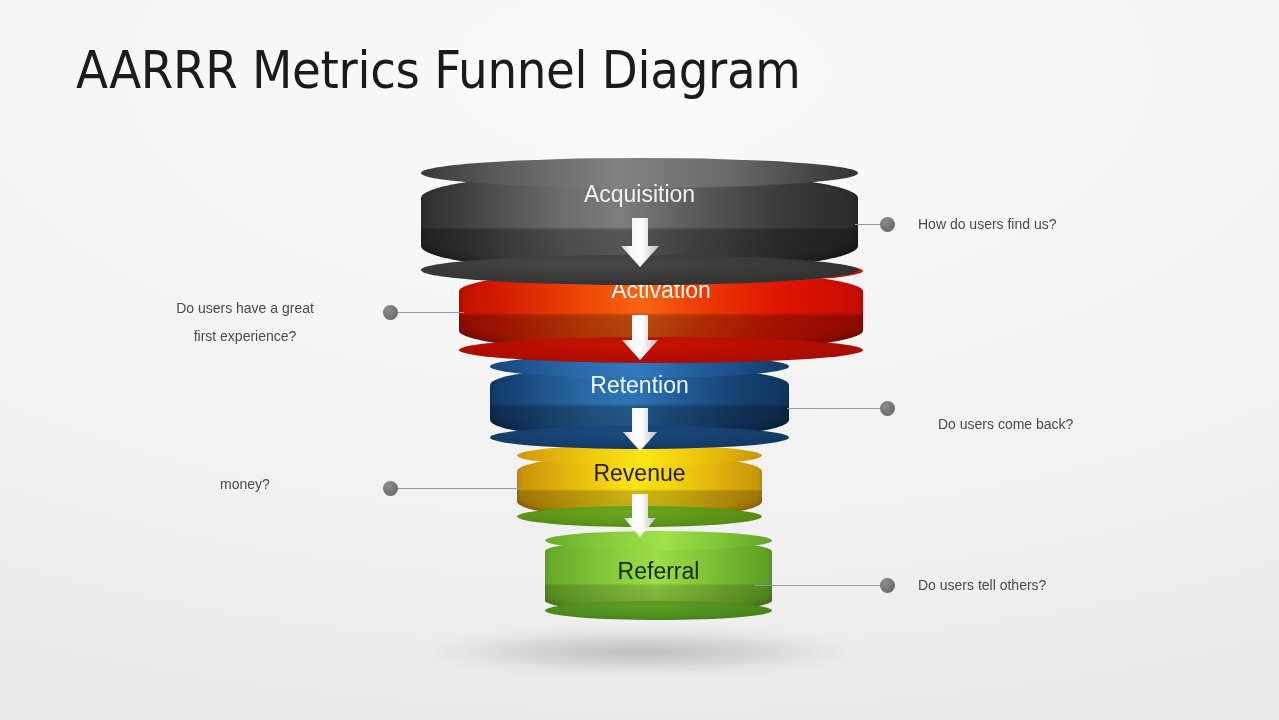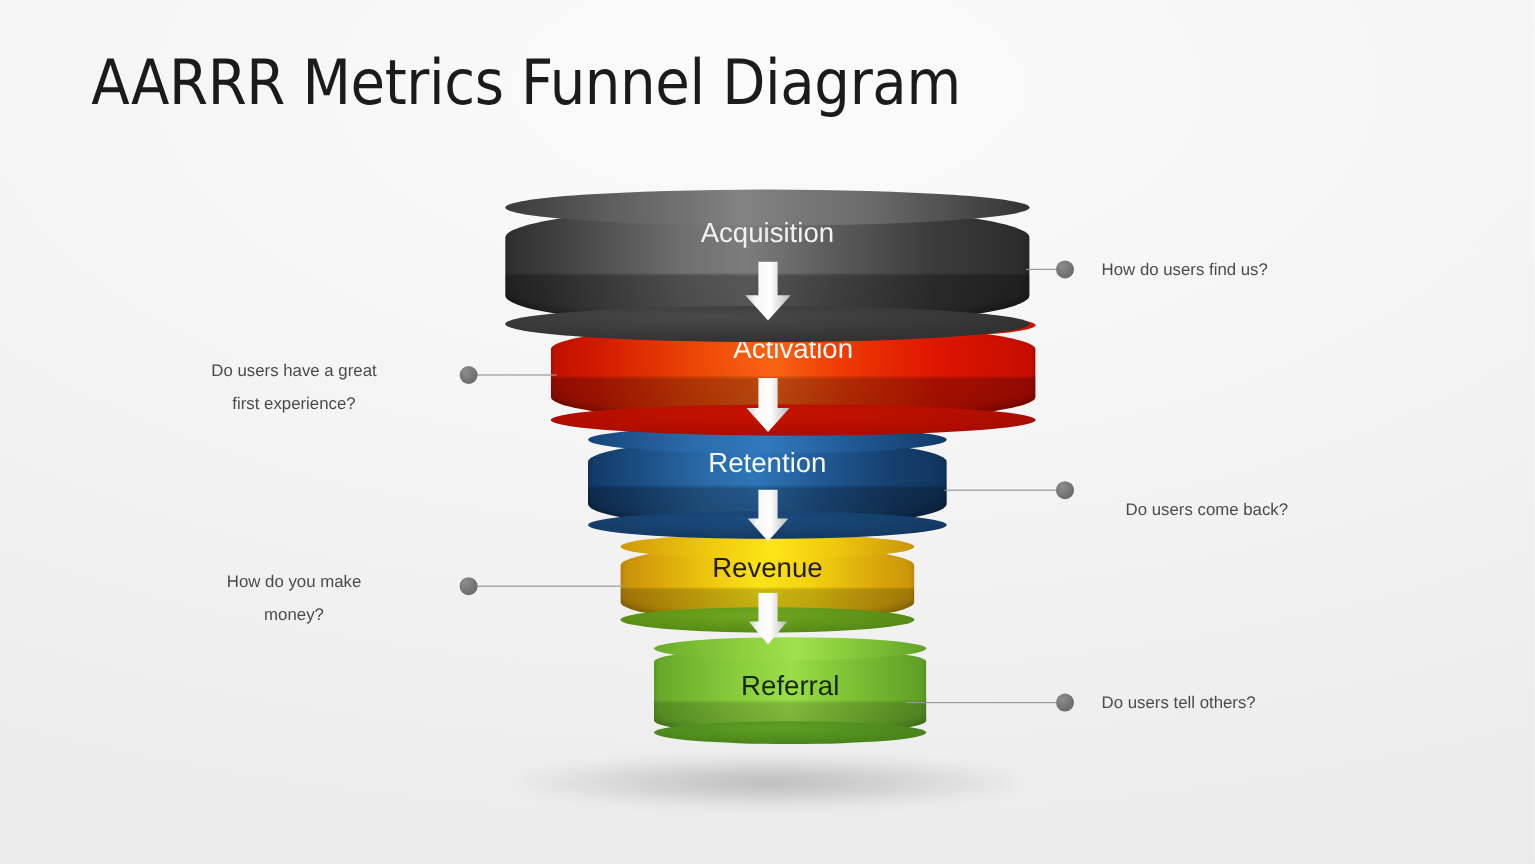--- a/index.html
+++ b/index.html
@@ -372,21 +372,20 @@
 
   <div class="connector" style="left:787px; top:408px; width:102px;"></div>
   <div class="dot" style="left:880px; top:401px;"></div>
   <div class="callout right" style="left:918px; top:410px;margin-left:20px;">
     <div>Do users come back?</div>
   </div>
 
   <div class="connector" style="left:396px; top:488px; width:125px;"></div>
   <div class="dot" style="left:383px; top:481px;"></div>
   <div class="callout left" style="left:120px; top:460px; width:250px;">
-    <div>How do you make</div>
     <div>money?</div>
   </div>
 
   <div class="connector" style="left:755px; top:585px; width:134px;"></div>
   <div class="dot" style="left:880px; top:578px;"></div>
   <div class="callout right" style="left:918px; top:571px;">
     <div>Do users tell others?</div>
   </div>
 
 </div>

